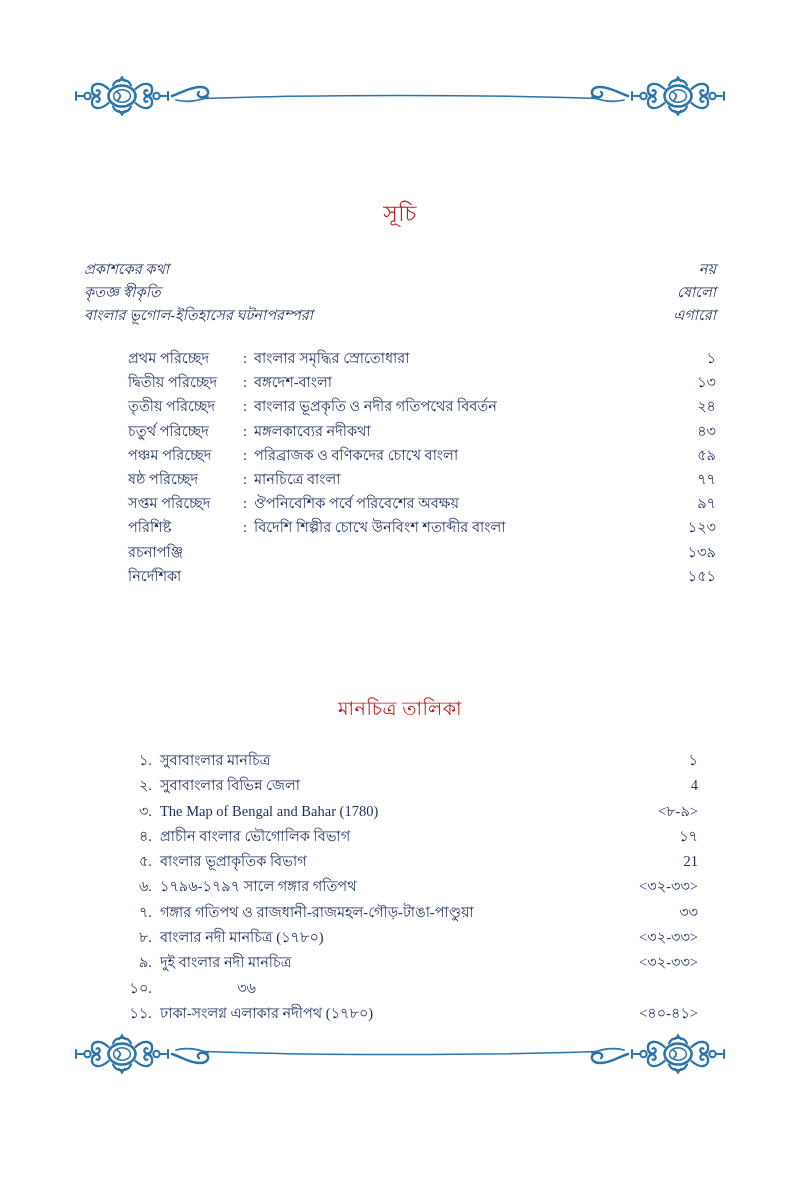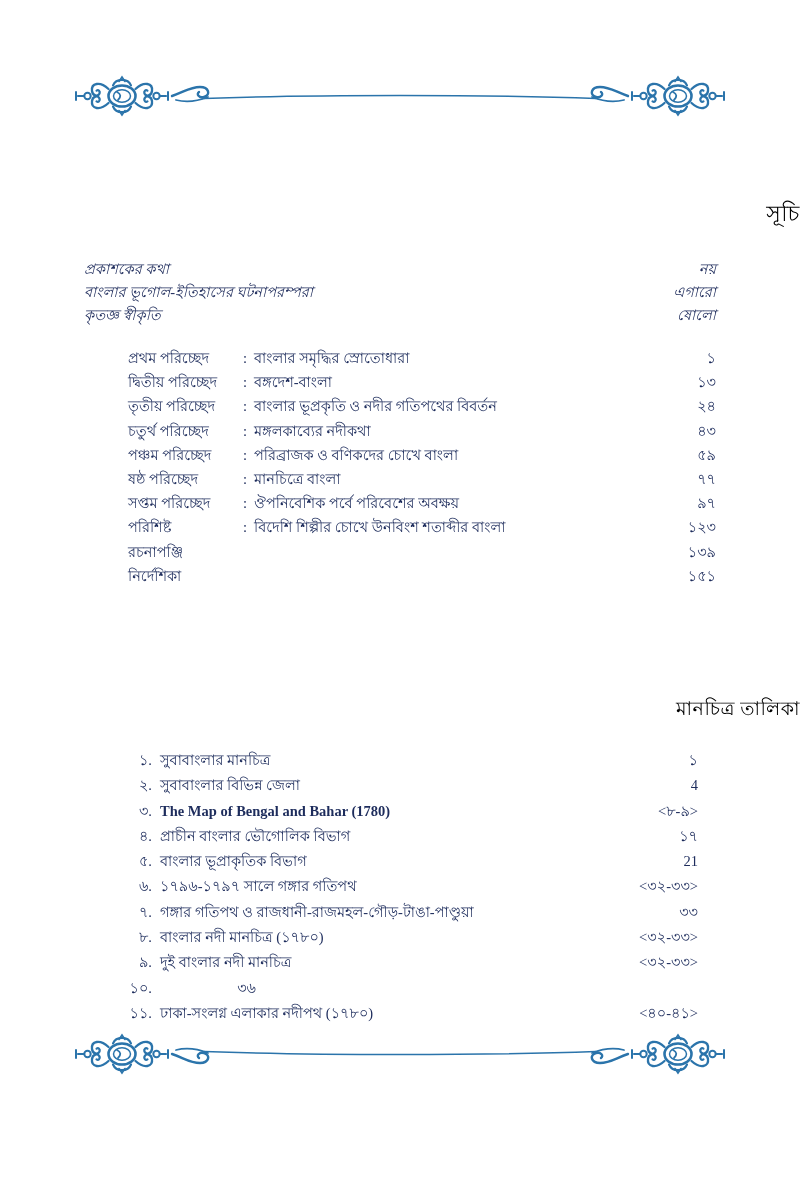--- a/index.html
+++ b/index.html
@@ -31,23 +31,23 @@
   }
   .ornament.top { top: 74px; }
   .ornament.bottom { top: 1032px; }
   .ornament svg { display: block; width: 100%; height: 100%; }
 
   
   .section-title {
     position: absolute;
     left: 0;
     width: 800px;
-    text-align: right;
+    text-align: center;
     font-size: 22px;
-    color: #000000;
+    color: #b91c1c;
     letter-spacing: 0.5px;
   }
   .section-title.toc { top: 196px; }
   .section-title.maps { top: 694px; font-size: 19px; }
 
   
   .frontmatter {
     position: absolute;
     left: 84px;
     top: 258px;
@@ -119,21 +119,20 @@
     text-align: right;
     padding-right: 8px;
     white-space: nowrap;
   }
   .map-title {
     flex: 1 1 auto;
     white-space: nowrap;
   }
   .map-title.latin {
     font-family: "Liberation Serif", "DejaVu Serif", serif;
-    font-weight: bold;
   }
   .map-page {
     flex: 0 0 96px;
     text-align: right;
     white-space: nowrap;
   }
 </style>
 </head>
 <body>
 
@@ -185,26 +184,26 @@
   </div>
 
   <div class="section-title toc">সূচি</div>
 
   <div class="frontmatter">
     <div class="fm-row">
       <span class="fm-label">প্রকাশকের কথা</span>
       <span class="fm-page">নয়</span>
     </div>
     <div class="fm-row">
+      <span class="fm-label">কৃতজ্ঞ স্বীকৃতি</span>
+      <span class="fm-page">ষোলো</span>
+    </div>
+    <div class="fm-row">
       <span class="fm-label">বাংলার ভূগোল-ইতিহাসের ঘটনাপরম্পরা</span>
       <span class="fm-page">এগারো</span>
-    </div>
-    <div class="fm-row">
-      <span class="fm-label">কৃতজ্ঞ স্বীকৃতি</span>
-      <span class="fm-page">ষোলো</span>
     </div>
   </div>
 
   <div class="chapters">
     <div class="ch-row">
       <span class="ch-name">প্রথম পরিচ্ছেদ</span>
       <span class="ch-colon">:</span>
       <span class="ch-title">বাংলার সমৃদ্ধির স্রোতোধারা</span>
       <span class="ch-page">১</span>
     </div>

